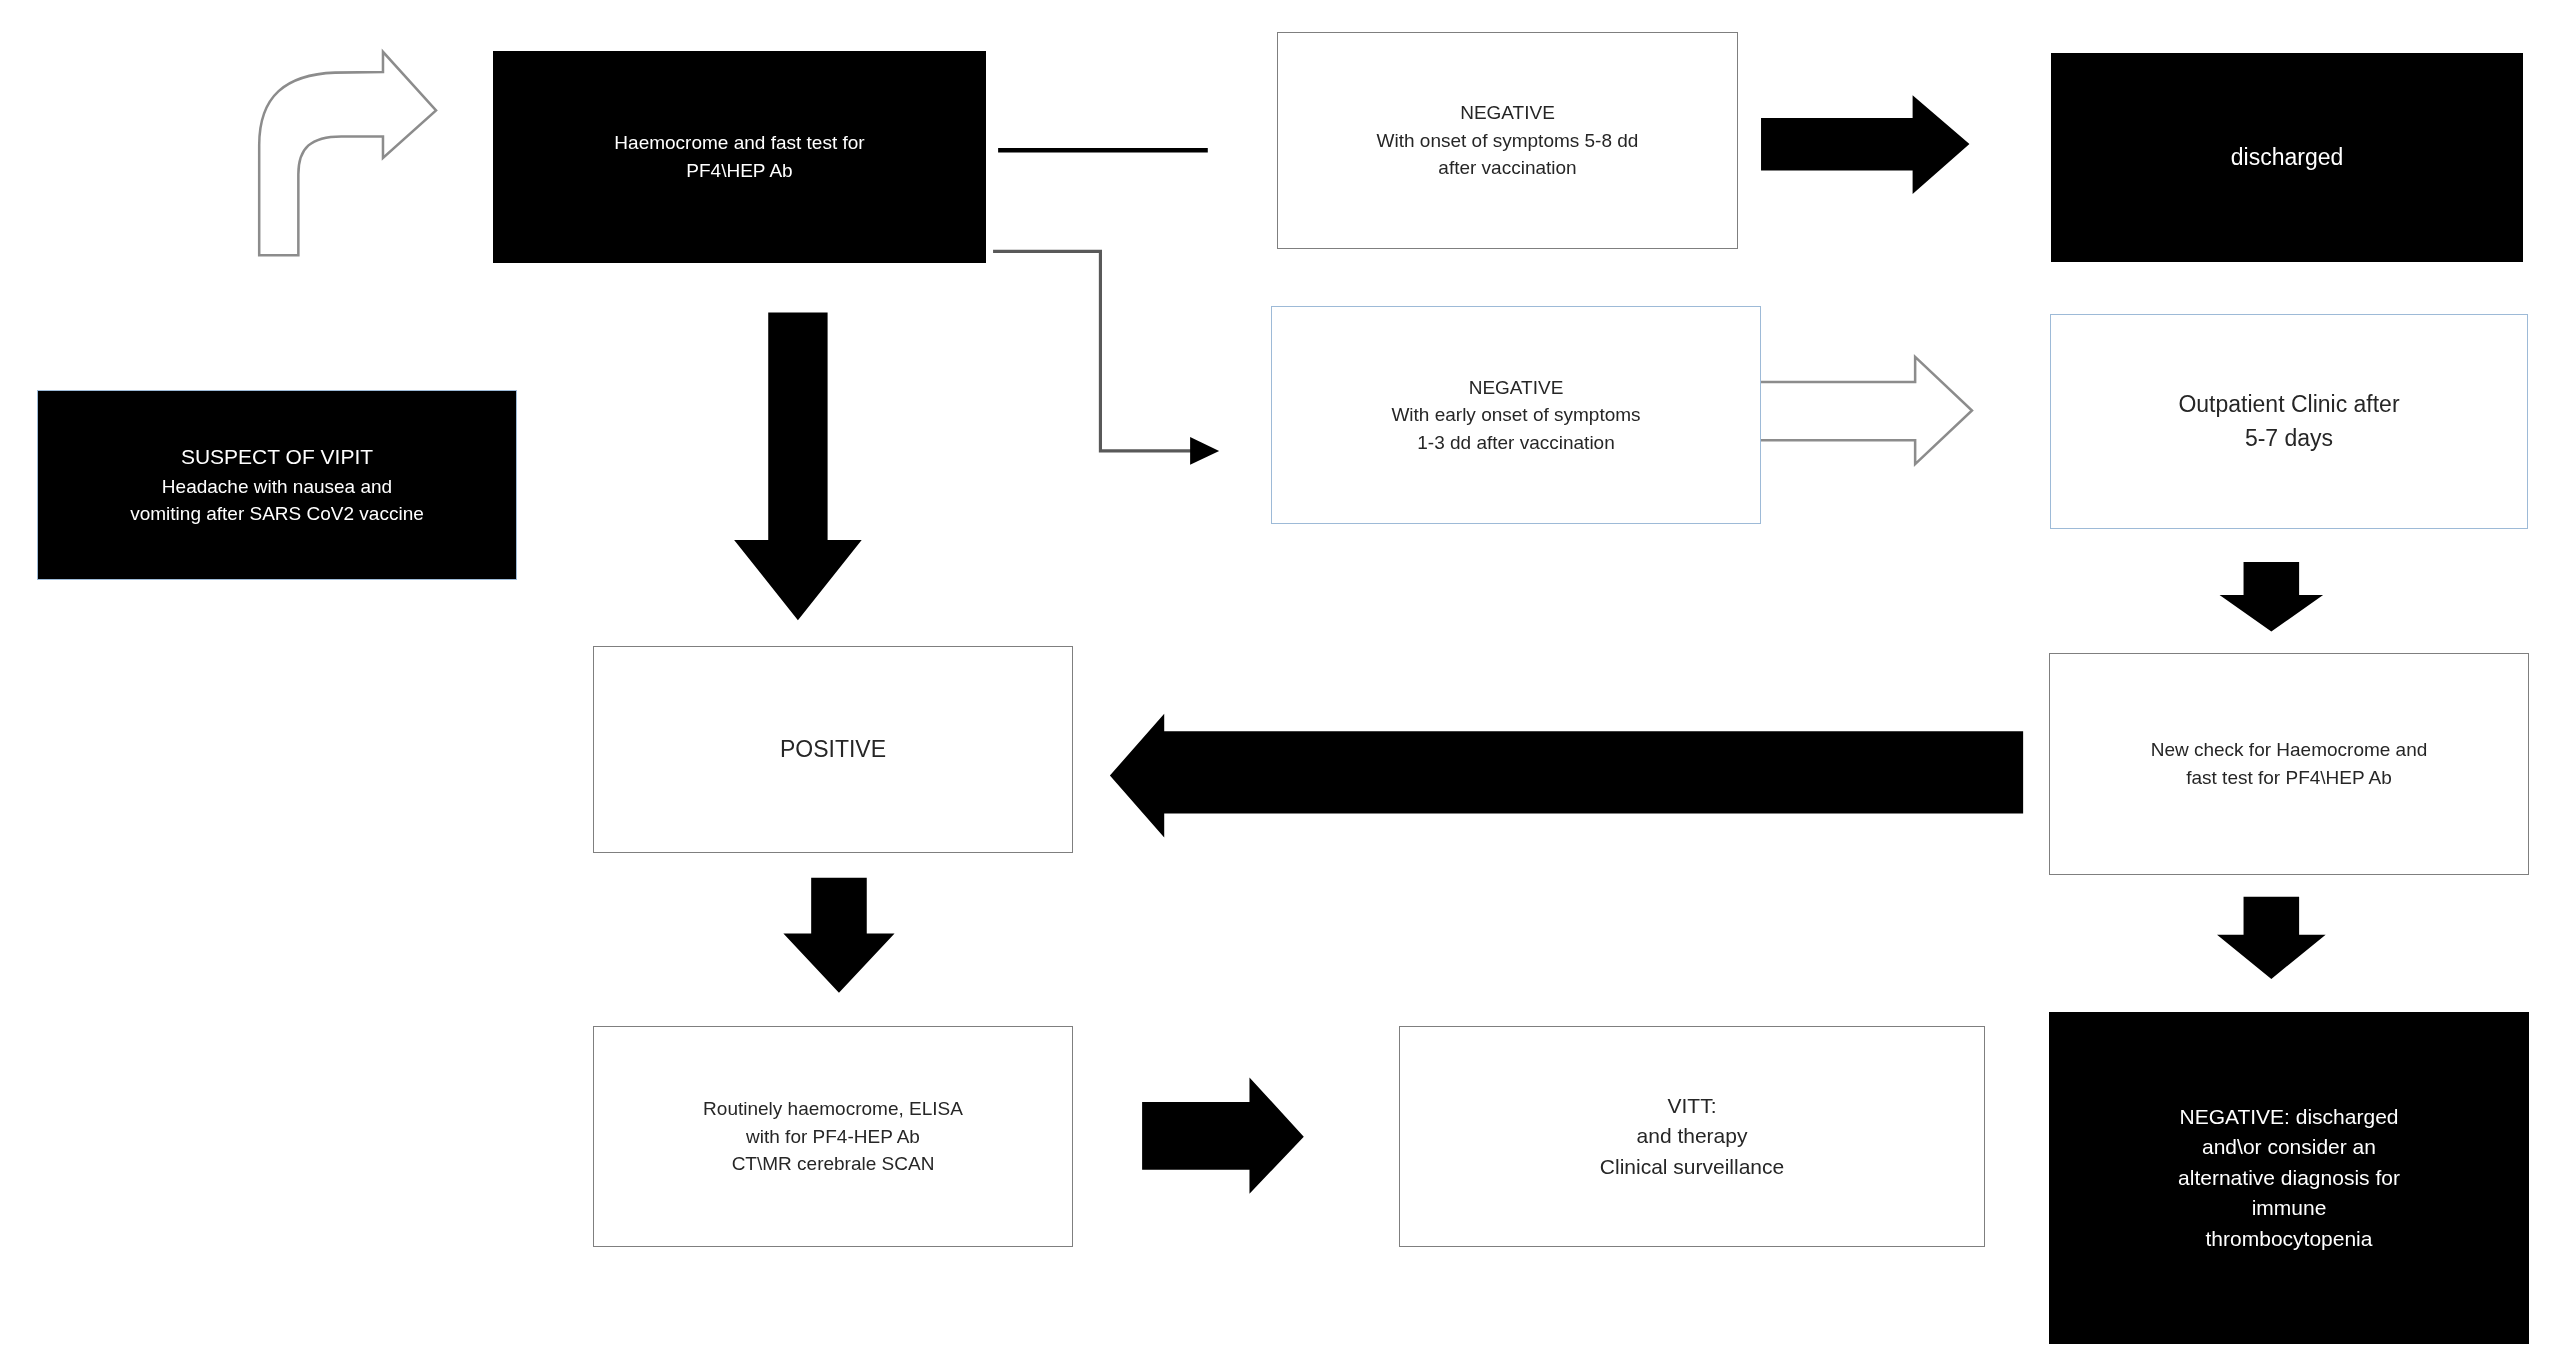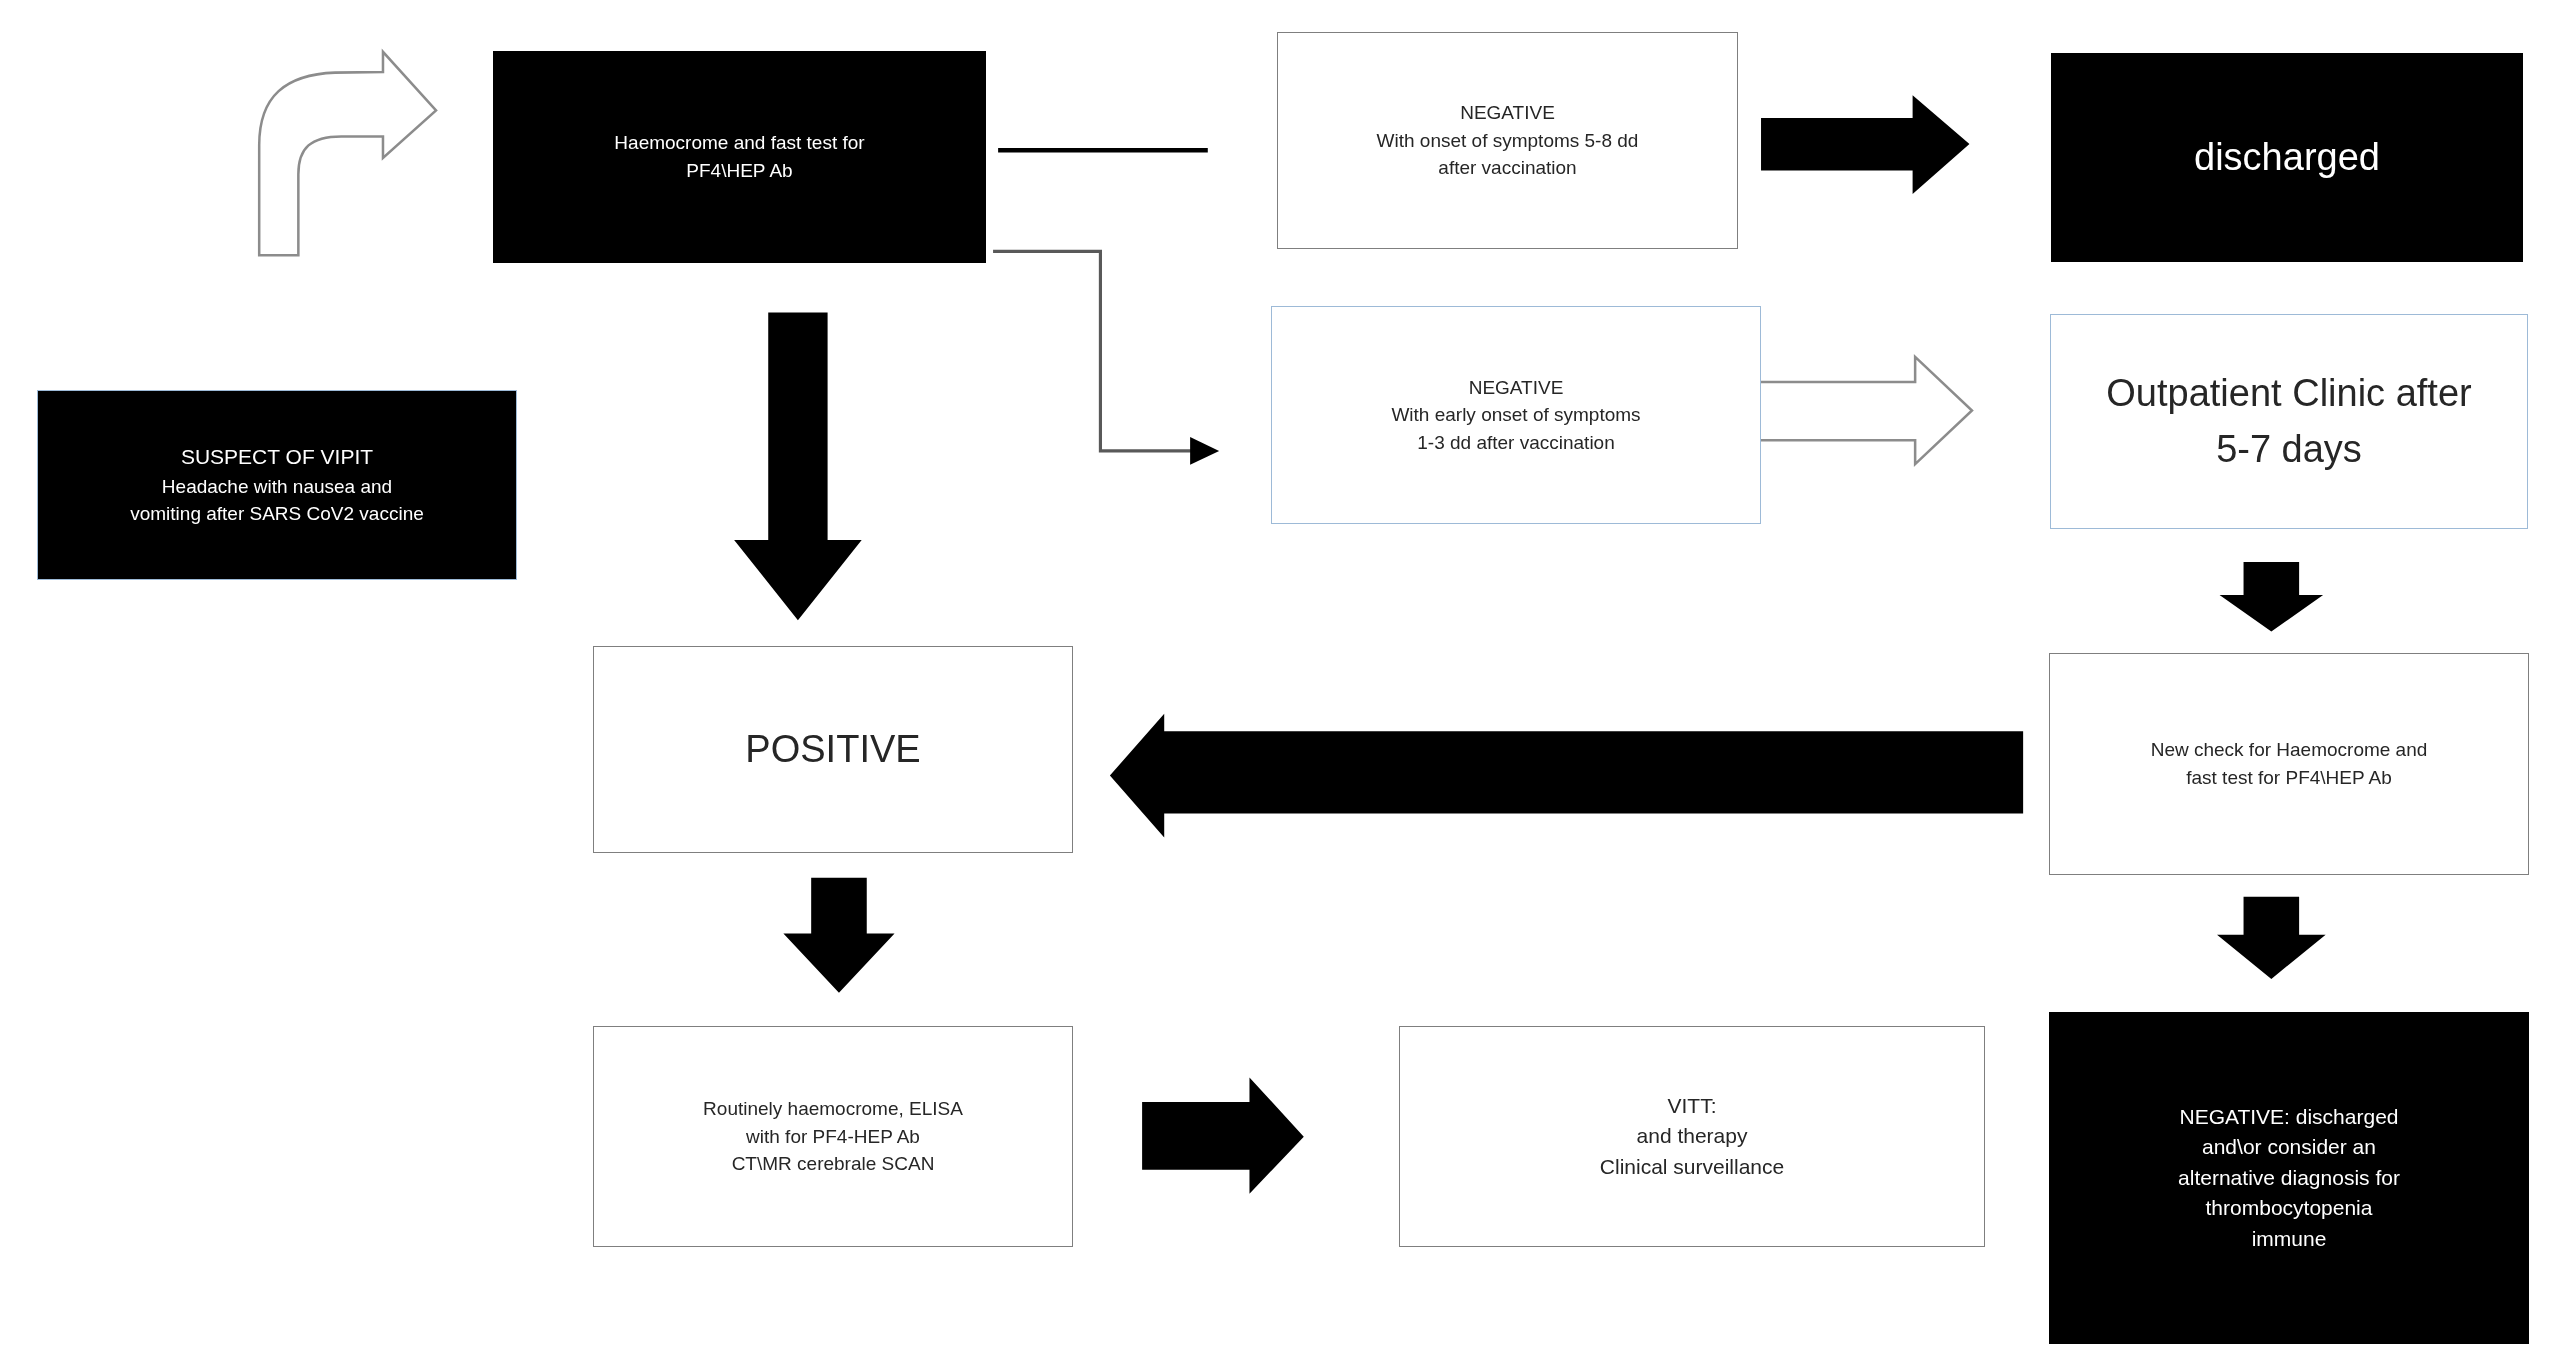--- a/index.html
+++ b/index.html
@@ -45,21 +45,21 @@
     border:1.9px solid #7f7f7f;
   }
   .box-white-blue{
     background:#ffffff;
     color:#262626;
     border:1.9px solid #9dbad7;
   }
 
   .t-small{font-size:19px;}
   .t-large{font-size:21px;}
-  .t-xl{font-size:38px;}
+  .t-xl{font-size:23px;}
 
   
   #arrows{
     position:absolute;
     left:0;top:0;
     width:2576px;height:1361px;
     pointer-events:none;
   }
   .solid-arrow{fill:#000000;stroke:none;}
   .hollow-arrow{fill:#ffffff;stroke:#8c8c8c;stroke-width:4;}
@@ -205,18 +205,18 @@
   <div class="node box-white" style="left:1399px; top:1026px; width:586px; height:221px; padding:6.3px 12.6px;">
     <span class="ln t-large">VITT:</span>
     <span class="ln t-large">and therapy</span>
     <span class="ln t-large">Clinical surveillance</span>
   </div>
 
   <div class="node box-black" style="left:2049px; top:1012px; width:480px; height:332px; padding:6.3px 11.4px;">
     <span class="ln t-large">NEGATIVE: discharged</span>
     <span class="ln t-large">and\or consider an</span>
     <span class="ln t-large">alternative diagnosis for</span>
+    <span class="ln t-large">immune</span>
     <span class="ln t-large">thrombocytopenia</span>
-    <span class="ln t-large">immune</span>
   </div>
 
 </div>
 
 
 </body></html>

